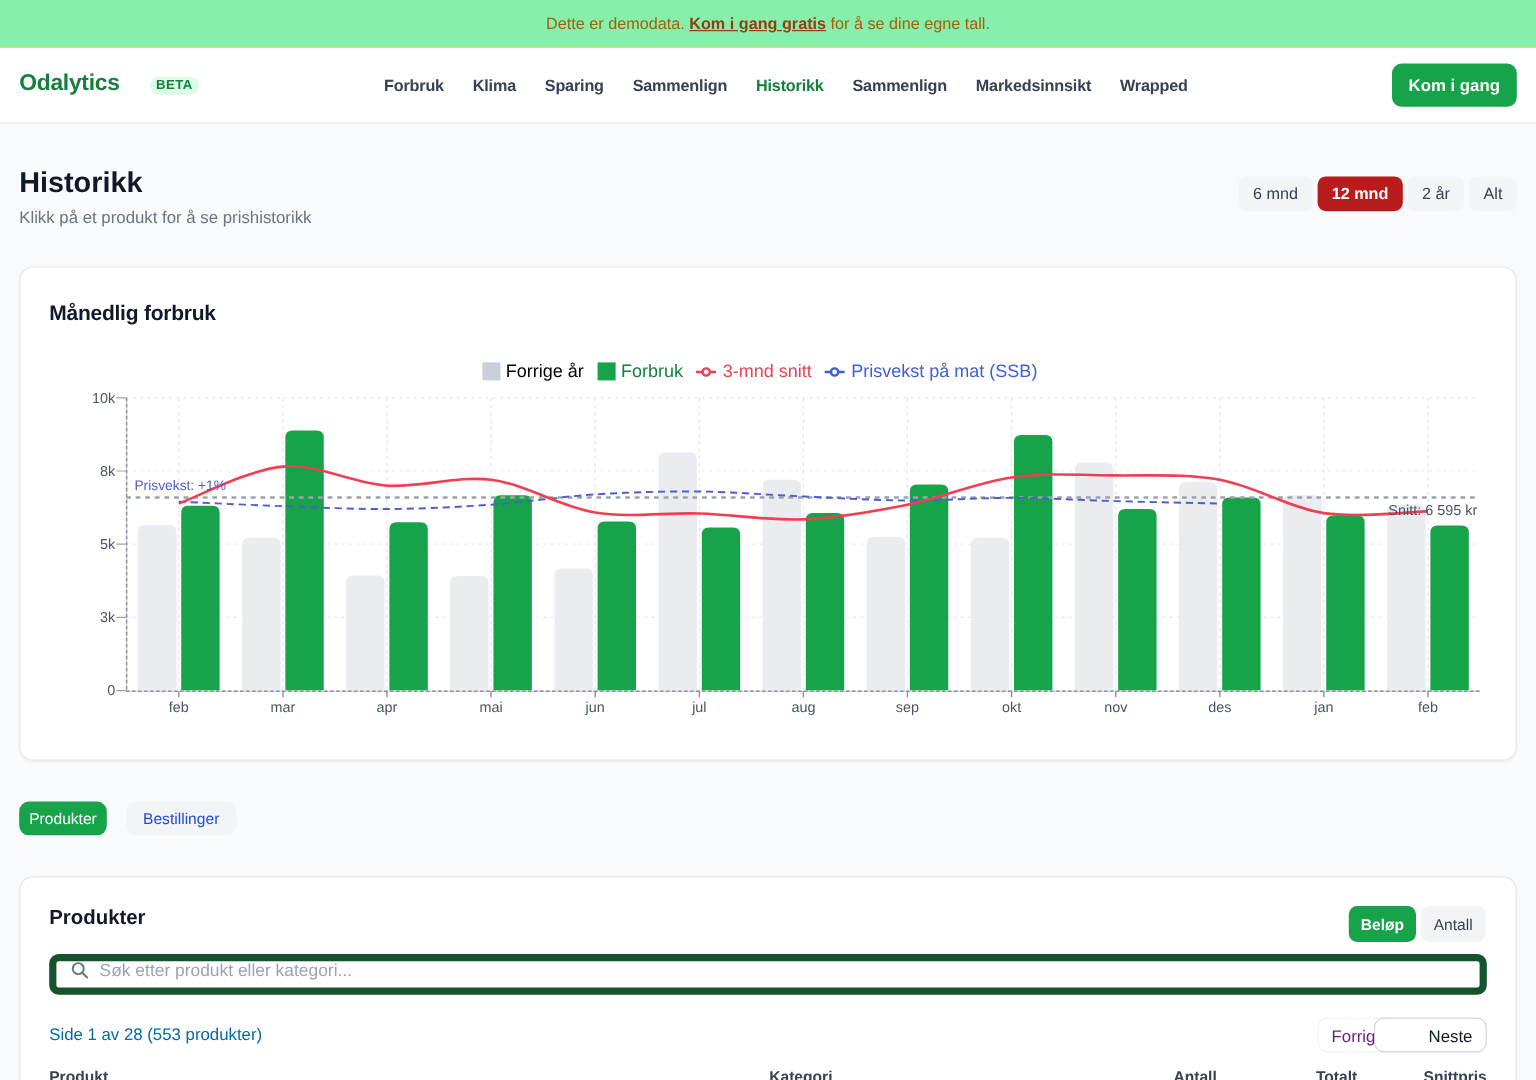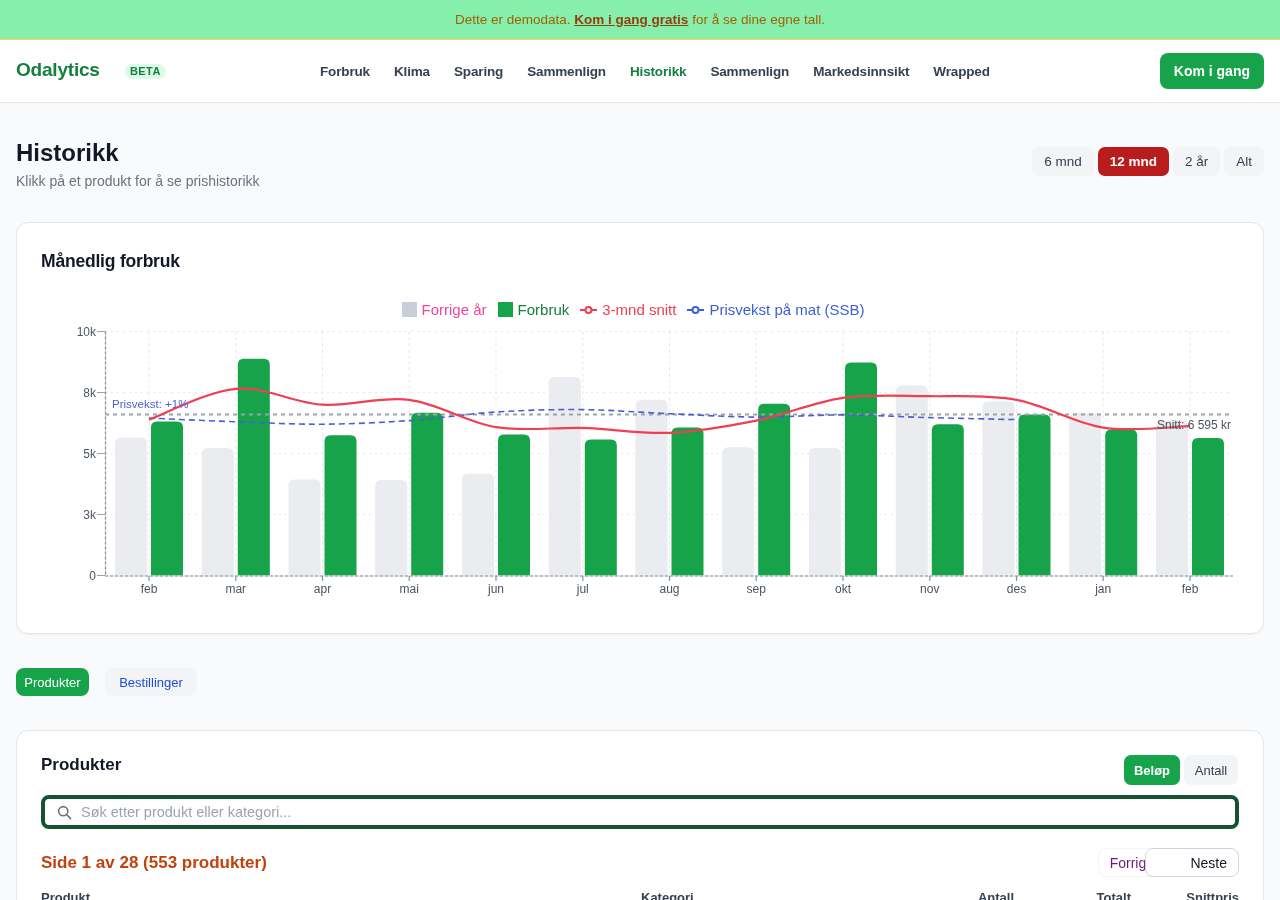--- a/index.html
+++ b/index.html
@@ -28,24 +28,24 @@
 .leg { display:flex; align-items:center; gap:5px; }
 .sq { width:15px; height:15px; display:inline-block; }
 .tabs2 { margin-top:34px; display:flex; gap:16px; }
 .tab2 { height:28px; display:flex; align-items:center; justify-content:center; font-size:13px; border-radius:8px; background:#f3f4f6; color:#1d4ed8; }
 .tab2.on { background:#16a34a; color:#fff; }
 .prodcard { margin-top:34px; padding:24px 24px; min-height:620px; position:relative; }
 .h2 { font-size:17px; font-weight:700; color:#111827; }
 .btoggle { position:absolute; right:25px; top:24px; display:flex; gap:4px; }
 .bt { height:30px; display:flex; align-items:center; justify-content:center; font-size:13px; border-radius:7px; background:#f3f4f6; color:#374151; }
 .bt.on { background:#16a34a; color:#fff; font-weight:700; }
-.search { margin-top:20px; height:34px; border:4px solid #14532d; border-radius:8px; display:flex; align-items:center; padding:0 12px; gap:9px; }
+.search { margin-top:20px; height:34px; border:6px solid #14532d; border-radius:8px; display:flex; padding:0 12px; gap:9px; }
 .search span { color:#9ca3af; font-size:14.5px; }
 .pagerow { margin-top:19px; position:relative; height:29px; }
-.pageinfo { font-size:17px; color:#c2410c; line-height:29px;font-weight:bold; }
+.pageinfo { font-size:14px; color:#0369a1; line-height:29px; }
 .pbtn { position:absolute; top:0; height:29px; border:1px solid #d1d5db; border-radius:8px; font-size:14px; display:flex; align-items:center; padding:0 11px; background:#fff; color:#111827; }
 .pbtn.dis { color:#701a75; border-color:#f3f4f6; }
 .thead { margin-top:13px; display:flex; font-size:13px; font-weight:700; color:#374151; }
 </style>
 </head>
 <body>
 <div class="banner">Dette er demodata.&nbsp;<a>Kom i gang gratis</a>&nbsp;for å se dine egne tall.</div>
 <div class="hdr">
   <div class="logo">Odalytics</div>
   <div class="beta">BETA</div>
@@ -68,21 +68,21 @@
     <div class="ranges">
       <div class="rng">6 mnd</div>
         <div class="rng on">12 mnd</div>
         <div class="rng">2 år</div>
         <div class="rng">Alt</div>
     </div>
   </div>
   <div class="card chartcard">
     <div class="ctitle">Månedlig forbruk</div>
     <div class="legend">
-      <div class="leg" style="color:#ec4899"><span class="sq" style="background:#c9cfd8"></span>Forrige år</div>
+      <div class="leg" style="color:#000000"><span class="sq" style="background:#c9cfd8"></span>Forrige år</div>
       <div class="leg" style="color:#15803d"><span class="sq" style="background:#16a34a"></span>Forbruk</div>
       <div class="leg" style="color:#ef3f52">
         <svg width="17" height="10" viewBox="0 0 17 10">
             <line x1="0" y1="5" x2="17" y2="5" stroke="#ef3f52" stroke-width="2"></line>
             <circle cx="8.5" cy="5" r="3" fill="#fff" stroke="#ef3f52" stroke-width="2"></circle>
           </svg>
         3-mnd snitt</div>
       <div class="leg" style="color:#3e5fd7">
         <svg width="17" height="10" viewBox="0 0 17 10">
             <line x1="0" y1="5" x2="17" y2="5" stroke="#3e5fd7" stroke-width="2"></line>

